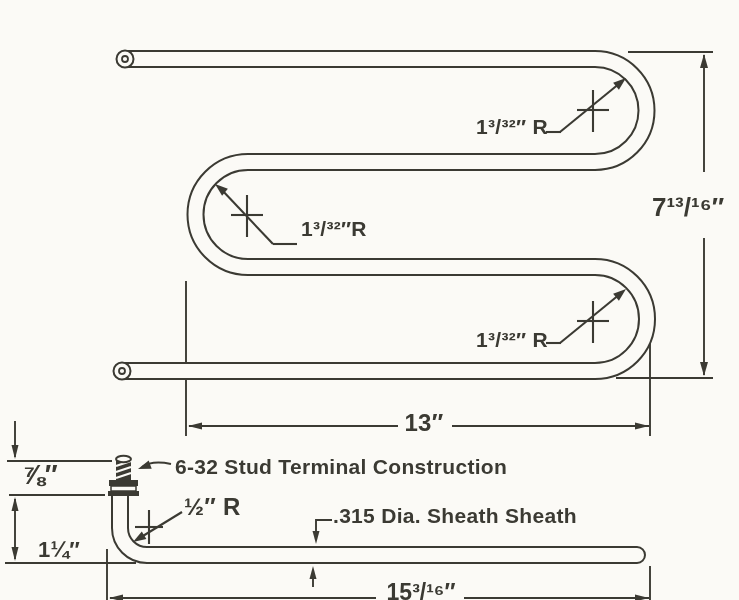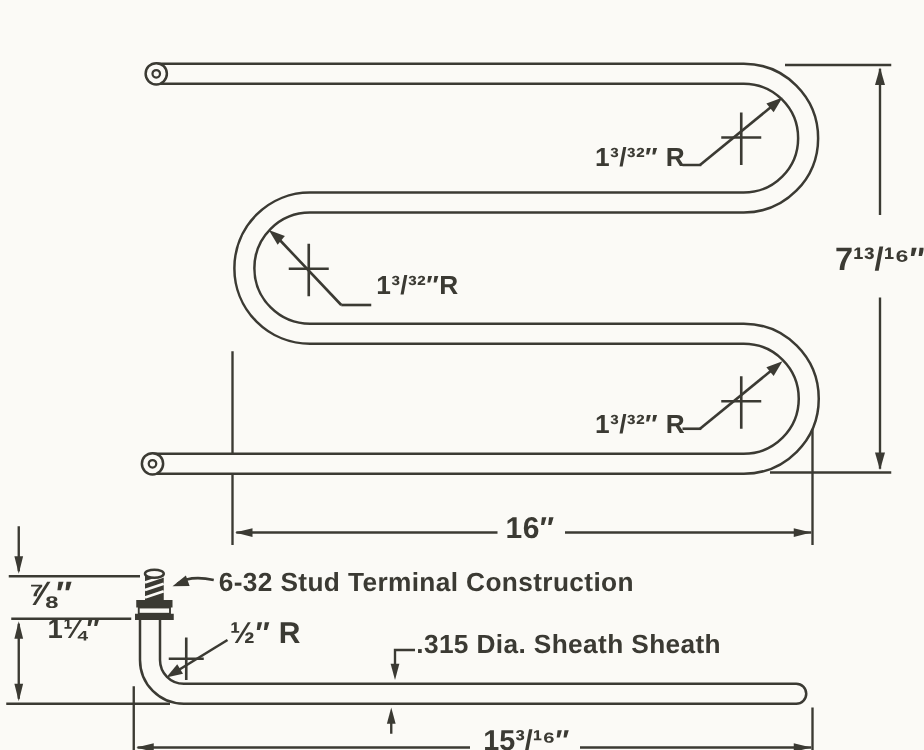--- a/index.html
+++ b/index.html
@@ -141,29 +141,29 @@
       <polygon class="ah" points="649,570 635,566.5 635,573.5"></polygon>
     </g>
   </svg>
 
   <div class="lbl" style="left:446px;top:87px;width:102px;text-align:right;font-size:21px">1³/³²″ R</div>
 
   <div class="lbl" style="left:301px;top:189px;font-size:21px">1³/³²″R</div>
 
   <div class="lbl" style="left:446px;top:300px;width:102px;text-align:right;font-size:21px">1³/³²″ R</div>
 
-  <div class="lbl" style="left:652px;top:165px;width:88px;text-align:right;font-size:26px;letter-spacing:0">7¹³/¹⁶″</div>
+  <div class="lbl" style="left:652px;top:165px;width:88px;text-align:left;font-size:26px;letter-spacing:0">7¹³/¹⁶″</div>
 
-  <div class="lbl" style="left:396px;top:382px;width:56px;text-align:center;font-size:24px">16″</div>
+  <div class="lbl" style="left:396px;top:382px;width:56px;text-align:center;font-size:24px">13″</div>
 
   <div class="lbl" style="left:175px;top:427px;font-size:21px">6-32 Stud Terminal Construction</div>
 
   <div class="lbl" style="left:184px;top:466px;font-size:24px">½″ R</div>
 
   <div class="lbl" style="left:333px;top:476px;font-size:21px">.315 Dia. Sheath Sheath</div>
 
   <div class="lbl" style="left:18px;top:433px;width:44px;text-align:center;font-size:27px;letter-spacing:0">⅞″</div>
 
-  <div class="lbl" style="left:32px;top:463px;width:54px;text-align:center;font-size:22px">1¼″</div>
+  <div class="lbl" style="left:32px;top:510px;width:54px;text-align:center;font-size:22px">1¼″</div>
 
   <div class="lbl" style="left:376px;top:552px;width:90px;text-align:center;font-size:23px;letter-spacing:0">15³/¹⁶″</div>
 
 </div>
 
 </body></html>

